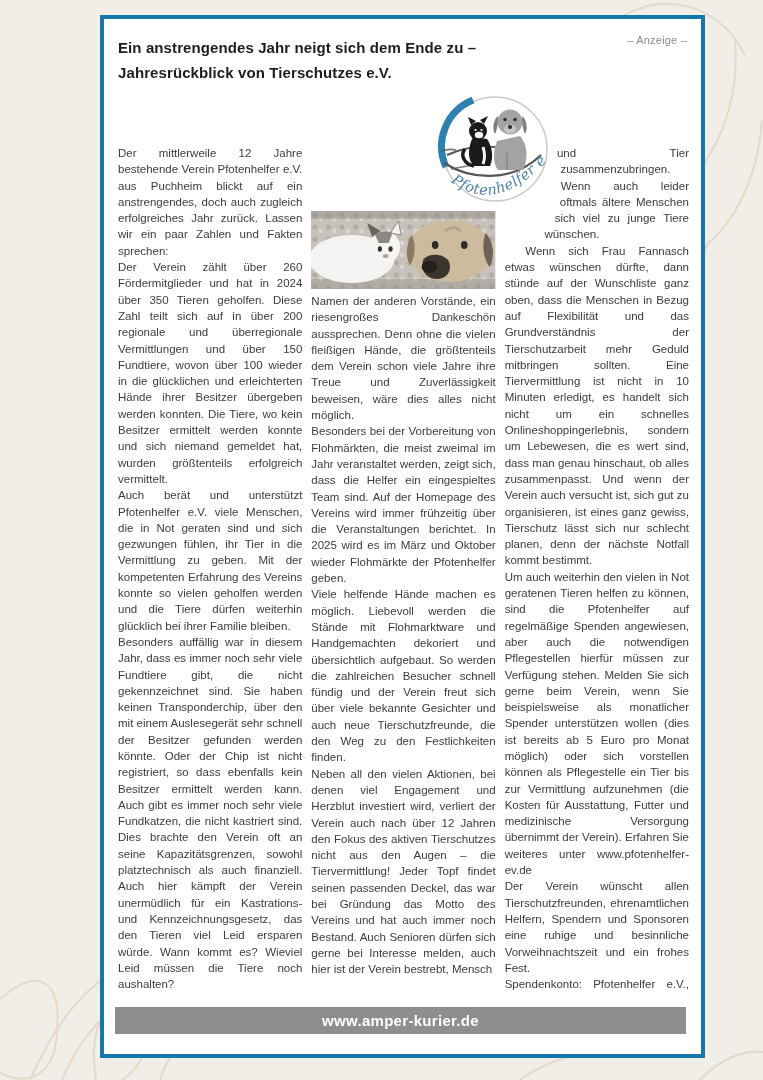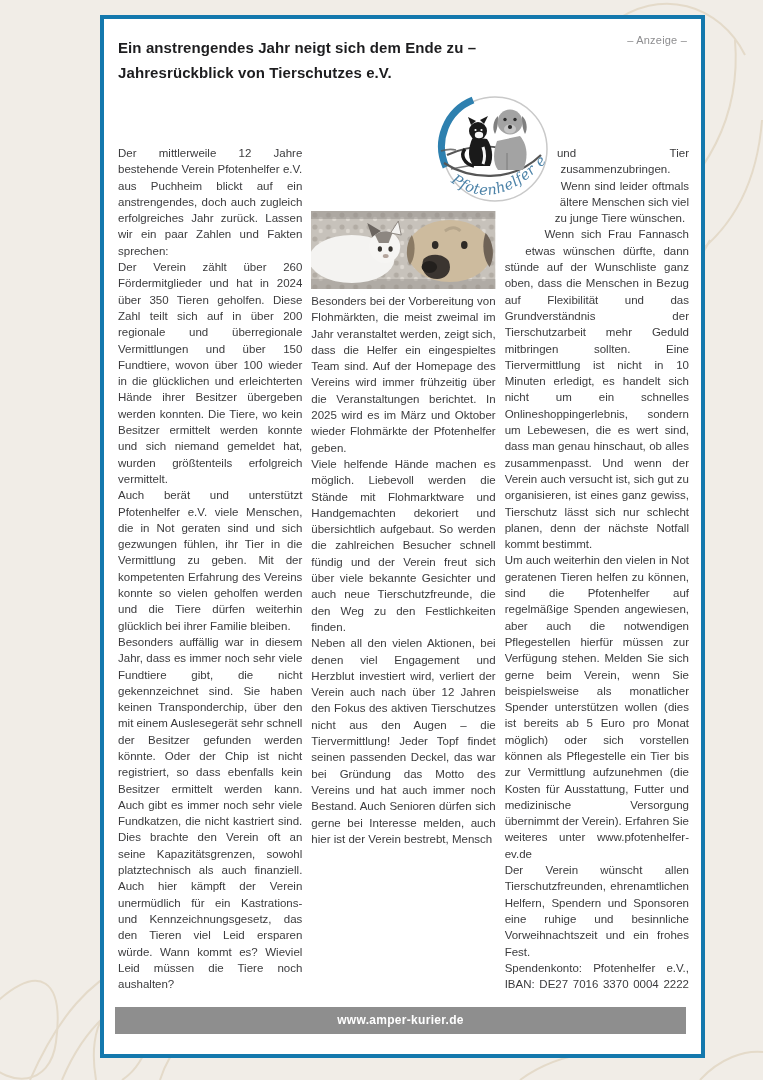--- a/index.html
+++ b/index.html
@@ -31,21 +31,21 @@
   .col p{margin:0;}
   .cut-right{float:right;width:76px;height:66px;}
   .cut-left{float:left;width:58px;height:128px;
     shape-outside:ellipse(80px 72px at -24px 38px);}
   .photo{clear:both;width:100%;height:78px;margin:5px 0 4px 0;display:block;}
   .logo{
     position:absolute;left:333px;top:72px;width:116px;height:138px;z-index:3;
   }
   .footer-bar{
     position:absolute;left:11px;right:15px;bottom:20px;height:27px;
-    background:#8e8e8e;color:#ffffff;font-weight:700;font-size:12px;
+    background:#8e8e8e;color:#ffffff;font-weight:700;font-size:15px;
     text-align:center;line-height:27px;letter-spacing:.3px;
   }
 </style>
 </head>
 <body>
 
 <div>
 
   <svg class="watermark" viewBox="0 0 763 1080" fill="none" stroke="#e4dac9" stroke-width="2">
 
@@ -111,28 +111,29 @@
           <path d="M104,24 C98,32 97,46 102,54 C108,46 108,32 104,24 Z" fill="#8a7a64"></path>
           <path d="M180,22 C188,30 190,46 184,56 C177,47 176,32 180,22 Z" fill="#6e6256"></path>
           <path d="M128,14 C138,8 156,8 166,14 L160,28 L134,28 Z" fill="#b6a avoidance" opacity="0"></path>
           <ellipse cx="128" cy="34" rx="3.4" ry="4" fill="#2e2a26"></ellipse>
           <ellipse cx="158" cy="34" rx="3.4" ry="4" fill="#2e2a26"></ellipse>
           <path d="M116,48 C112,58 118,68 130,68 C140,68 146,60 142,50 C136,42 122,42 116,48 Z" fill="#3b3530"></path>
           <ellipse cx="122" cy="56" rx="8" ry="6" fill="#23201d"></ellipse>
           <path d="M138,20 C144,16 150,16 154,20" stroke="#b5a58b" stroke-width="3" fill="none"></path>
         </svg>
 
+        <p>Namen der anderen Vorstände, ein riesengroßes Dankeschön aussprechen. Denn ohne die vielen fleißigen Hände, die größtenteils dem Verein schon viele Jahre ihre Treue und Zuverlässigkeit beweisen, wäre dies alles nicht möglich.</p>
         <p>Besonders bei der Vorbereitung von Flohmärkten, die meist zweimal im Jahr veranstaltet werden, zeigt sich, dass die Helfer ein eingespieltes Team sind. Auf der Homepage des Vereins wird immer frühzeitig über die Veranstaltungen berichtet. In 2025 wird es im März und Oktober wieder Flohmärkte der Pfotenhelfer geben.</p>
         <p>Viele helfende Hände machen es möglich. Liebevoll werden die Stände mit Flohmarktware und Handgemachten dekoriert und übersichtlich aufgebaut. So werden die zahlreichen Besucher schnell fündig und der Verein freut sich über viele bekannte Gesichter und auch neue Tierschutzfreunde, die den Weg zu den Festlichkeiten finden.</p>
         <p>Neben all den vielen Aktionen, bei denen viel Engagement und Herzblut investiert wird, verliert der Verein auch nach über 12 Jahren den Fokus des aktiven Tierschutzes nicht aus den Augen – die Tiervermittlung! Jeder Topf findet seinen passenden Deckel, das war bei Gründung das Motto des Vereins und hat auch immer noch Bestand. Auch Senioren dürfen sich gerne bei Interesse melden, auch hier ist der Verein bestrebt, Mensch</p>
       </div>
 
       <div class="col">
         <span class="cut-left"></span>
-        <p>und Tier zusammenzubringen. Wenn sind leider oftmals ältere Menschen sich viel zu junge Tiere wünschen.</p>
+        <p>und Tier zusammenzubringen. Wenn auch leider oftmals ältere Menschen sich viel zu junge Tiere wünschen.</p>
         <p>Wenn sich Frau Fannasch etwas wünschen dürfte, dann stünde auf der Wunschliste ganz oben, dass die Menschen in Bezug auf Flexibilität und das Grundverständnis der Tierschutzarbeit mehr Geduld mitbringen sollten. Eine Tiervermittlung ist nicht in 10 Minuten erledigt, es handelt sich nicht um ein schnelles Onlineshoppingerlebnis, sondern um Lebewesen, die es wert sind, dass man genau hinschaut, ob alles zusammenpasst. Und wenn der Verein auch versucht ist, sich gut zu organisieren, ist eines ganz gewiss, Tierschutz lässt sich nur schlecht planen, denn der nächste Notfall kommt bestimmt.</p>
         <p>Um auch weiterhin den vielen in Not geratenen Tieren helfen zu können, sind die Pfotenhelfer auf regelmäßige Spenden angewiesen, aber auch die notwendigen Pflegestellen hierfür müssen zur Verfügung stehen. Melden Sie sich gerne beim Verein, wenn Sie beispielsweise als monatlicher Spender unterstützen wollen (dies ist bereits ab 5 Euro pro Monat möglich) oder sich vorstellen können als Pflegestelle ein Tier bis zur Vermittlung aufzunehmen (die Kosten für Ausstattung, Futter und medizinische Versorgung übernimmt der Verein). Erfahren Sie weiteres unter www.pfotenhelfer-ev.de</p>
         <p>Der Verein wünscht allen Tierschutzfreunden, ehrenamtlichen Helfern, Spendern und Sponsoren eine ruhige und besinnliche Vorweihnachtszeit und ein frohes Fest.</p>
         <p>Spendenkonto: Pfotenhelfer e.V., IBAN: DE27 7016 3370 0004 2222 25, BIC: GENODEF1FFB, VR Bank Olching</p>
       </div>
     </div>
 
     <div class="logo">
       <svg viewBox="0 0 116 138" width="116" height="138">
         <circle cx="58" cy="58" r="52" fill="#ffffff" stroke="#c9c9c9" stroke-width="1.5"></circle>

